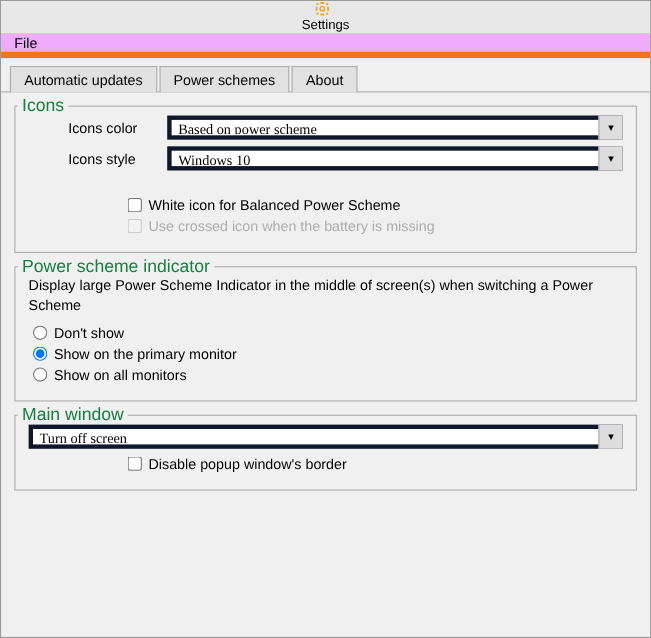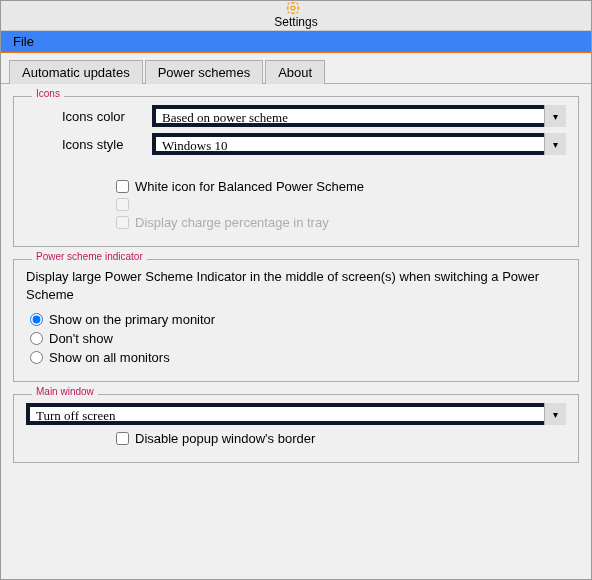--- a/index.html
+++ b/index.html
@@ -65,26 +65,26 @@
       align-items: center;
       justify-content: center;
       cursor: pointer;
       font-size: 11px;
       color: #000;
       background: transparent;
       border: none;
     }
 
     .menu-bar {
-      background: #3b82f6;
+      background: #f0abfc;
       height: 22px;
       display: flex;
       align-items: center;
       padding: 0 4px;
-      border-bottom: 1px solid #f97316;
+      border-bottom: 6px solid #f97316;
       flex-shrink: 0;
     }
 
     .menu-item {
       padding: 2px 8px;
       cursor: pointer;
       font-size: 13px;
     }
 
     .tabs-container {
@@ -123,25 +123,25 @@
       border: 1px solid #adadad;
       margin-bottom: 12px;
       padding: 8px 12px 12px 12px;
       position: relative;
       background: #f0f0f0;
     }
 
     .group-box-title {
       position: absolute;
       top: -9px;
-      left: 18px;
+      left: 2px;
       background: #f0f0f0;
       padding: 0 4px;
-      font-size: 10px;
-      color: #be185d;
+      font-size: 16px;
+      color: #15803d;
     }
 
     .form-row {
       display: flex;
       align-items: center;
       margin-bottom: 6px;
     }
 
     .form-label {
       width: 90px;
@@ -297,41 +297,38 @@
         </div>
       </div>
 
       <div class="checkbox-row" style="margin-top:24px; padding-left: 90px;">
         <input type="checkbox" id="white-icon-check" style="">
         <label class="checkbox-label" for="white-icon-check">White icon for Balanced Power Scheme</label>
       </div>
 
       <div class="checkbox-row" style="padding-left: 90px;">
         <input type="checkbox" id="crossed-icon-check" disabled="" style="">
-      </div>
-
-      <div class="checkbox-row" style="padding-left: 90px;">
-        <input type="checkbox" id="charge-pct-check" disabled="" style="">
-        <label class="checkbox-label disabled" for="charge-pct-check">Display charge percentage in tray</label>
-      </div>
+        <label class="checkbox-label disabled" for="crossed-icon-check">Use crossed icon when the battery is missing</label>
+      </div>
+
     </div>
 
     <div class="group-box">
       <span class="group-box-title">Power scheme indicator</span>
 
       <p class="description-text">Display large Power Scheme Indicator in the middle of screen(s) when switching a Power Scheme</p>
+
+      <div class="radio-row">
+        <input type="radio" name="power-indicator" id="dont-show-radio" style="">
+        <label class="radio-label" for="dont-show-radio">Don't show</label>
+      </div>
 
       <div class="radio-row">
         <input type="radio" name="power-indicator" id="primary-monitor-radio" checked="" style="">
         <label class="radio-label" for="primary-monitor-radio">Show on the primary monitor</label>
-      </div>
-
-      <div class="radio-row">
-        <input type="radio" name="power-indicator" id="dont-show-radio" style="">
-        <label class="radio-label" for="dont-show-radio">Don't show</label>
       </div>
 
       <div class="radio-row">
         <input type="radio" name="power-indicator" id="all-monitors-radio" style="">
         <label class="radio-label" for="all-monitors-radio">Show on all monitors</label>
       </div>
     </div>
 
     <div class="group-box">
       <span class="group-box-title">Main window</span>

